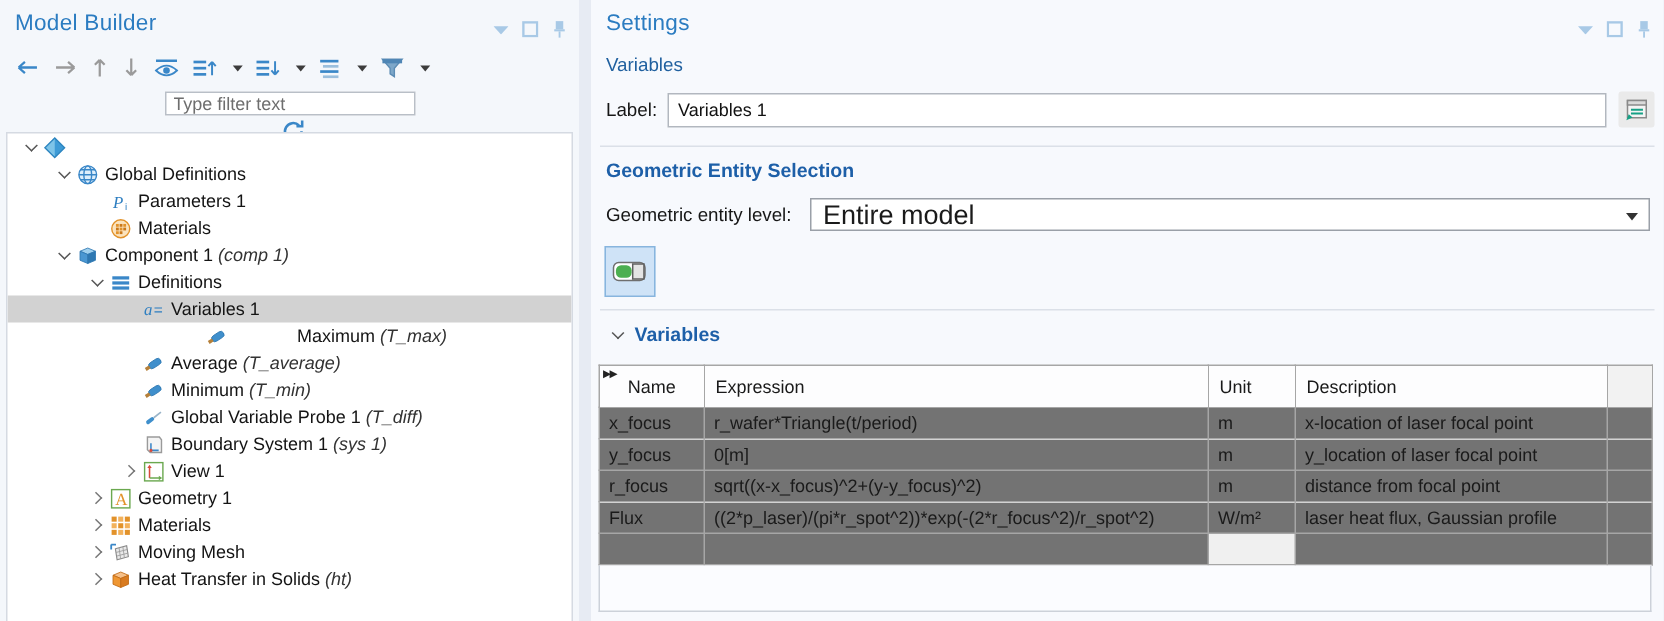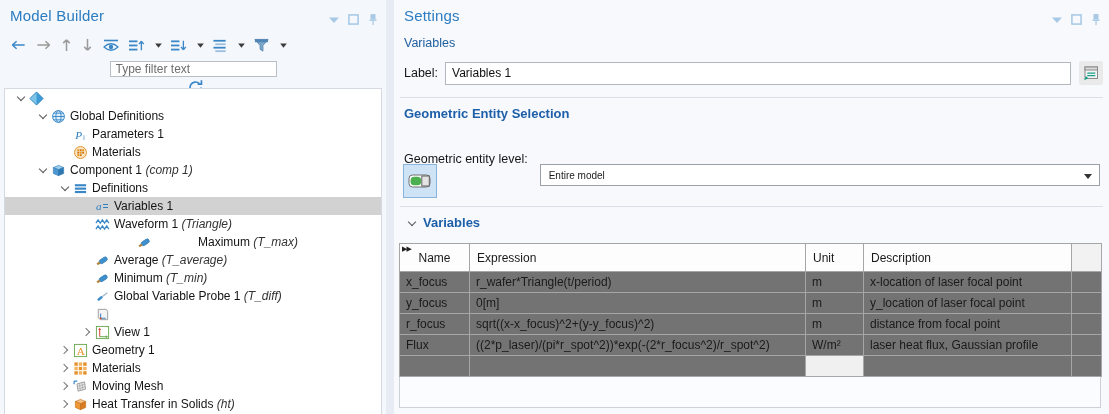--- a/index.html
+++ b/index.html
@@ -48,21 +48,21 @@
   .label-input { width:630px; height:23px; margin-left:7px; border:1px solid #b2b7bf; background:#fff; font-size:12px;
                  font-family:"Liberation Sans",sans-serif; padding:0 6px; color:#111; outline:none; }
   .opt-btn { width:24px; height:24px; margin-left:8px; background:#eaeaea; border-radius:2px;
              display:inline-flex; align-items:center; justify-content:center; }
   .sep { position:absolute; left:6px; width:703px; height:1px; background:#dbe0e8; }
   .sep1 { top:97px; } .sep2 { top:206px; }
   .sec-title { font-size:13px; color:#1d5fa8; font-weight:600; }
   .ges-title { position:absolute; top:106px; left:10px; }
   .ges-row { position:absolute; top:132px; left:10px; right:9px; display:flex; align-items:center; }
   .dropdown { margin-left:12px; flex:1; height:22px; background:#fff; border:1px solid #9aa0a8; display:flex;
-              align-items:center; font-size:10px; padding:0 8px; position:relative;margin-top:32px; }
+              align-items:center; font-size:18px; padding:0 8px; position:relative; }
   .dd-caret { position:absolute; right:7px; top:9px; width:0; height:0; border-left:4px solid transparent;
               border-right:4px solid transparent; border-top:5px solid #333; }
   .toggle-btn { position:absolute; top:164px; left:9px; width:34px; height:34px; background:#cfe3f7;
                 border:1px solid #88b5de; display:flex; align-items:center; justify-content:center; }
   .var-head { position:absolute; top:215px; left:10px; display:flex; align-items:center; }
   .var-head .chev { margin-right:4px; }
 
   table.vars { position:absolute; top:243px; left:5px; width:702px; border-collapse:collapse; table-layout:fixed;
                font-size:12px; background:#fff; }
   table.vars th, table.vars td { border:1px solid #a6a6a6; overflow:hidden; white-space:nowrap; }
@@ -276,32 +276,20 @@
         <div class="tree-row selected" style="padding-left: 74px;">
           <span class="chev"></span>
           <span class="ticon">
             <svg viewBox="0 0 16 16">
               <text x="1" y="12" font-size="12" font-style="italic" fill="#2f7fc1" font-family="serif">a</text>
               <text x="8" y="12" font-size="11" fill="#2f7fc1">=</text>
             </svg>
           </span>
           <span class="tlabel">Variables 1</span>
         </div>
-        <div class="tree-row" style="padding-left: 74px;">
-          <span class="chev"></span>
-          <span class="ticon">
-            <svg viewBox="0 0 16 16">
-              <g stroke="#3a87c8" fill="none" stroke-width="1.3">
-                <path d="M1 6.5L3.3 3l2.3 3.5L7.9 3l2.3 3.5L12.5 3l2.3 3.5"></path>
-                <path d="M1 13L3.3 9.5 5.6 13 7.9 9.5 10.2 13 12.5 9.5 14.8 13"></path>
-              </g>
-            </svg>
-          </span>
-          <span class="tlabel">Waveform 1<i> (Triangle)</i></span>
-        </div>
         <div class="tree-row" style="padding-left: 74px; gap: 42px;">
           <span class="chev"></span>
           <span class="ticon">
             <svg viewBox="0 0 16 16">
               <g transform="rotate(-33 8 8)">
                 <rect x="4" y="6" width="9.5" height="4.6" rx="2.3" fill="#3f8fcc" stroke="#2e78b2" stroke-width=".6"></rect>
                 <rect x="1" y="7.1" width="3.4" height="2.4" fill="#b5803a"></rect>
               </g>
             </svg>
           </span>
@@ -345,20 +333,21 @@
         </div>
         <div class="tree-row" style="padding-left: 74px;">
           <span class="chev"></span>
           <span class="ticon">
             <svg viewBox="0 0 16 16">
               <path d="M3.5 2.5h8.5l1.5 2v9H5.5l-2-2z" fill="#f4f4f4" stroke="#9a9a9a"></path>
               <path d="M6 12V7M6 12h5.5" stroke="#3a87c8" fill="none" stroke-width="1.1"></path>
               <circle cx="6" cy="12" r="1.1" fill="#d84a3a"></circle>
             </svg>
           </span>
+          <span class="tlabel">Boundary System 1<i> (sys 1)</i></span>
         </div>
         <div class="tree-row" style="padding-left: 74px;">
           <span class="chev right"></span>
           <span class="ticon">
             <svg viewBox="0 0 16 16">
               <rect x="1.5" y="1.5" width="13" height="13" fill="#fff" stroke="#6aa84f"></rect>
               <path d="M5 12.5V4.5" stroke="#d84a3a" stroke-width="1.1"></path>
               <path d="M5 12.5h7.5" stroke="#6aa84f" stroke-width="1.1"></path>
               <path d="M5 3l-1.6 2.4h3.2z" fill="#d84a3a"></path>
               <path d="M14 12.5l-2.4-1.6v3.2z" fill="#6aa84f"></path>

